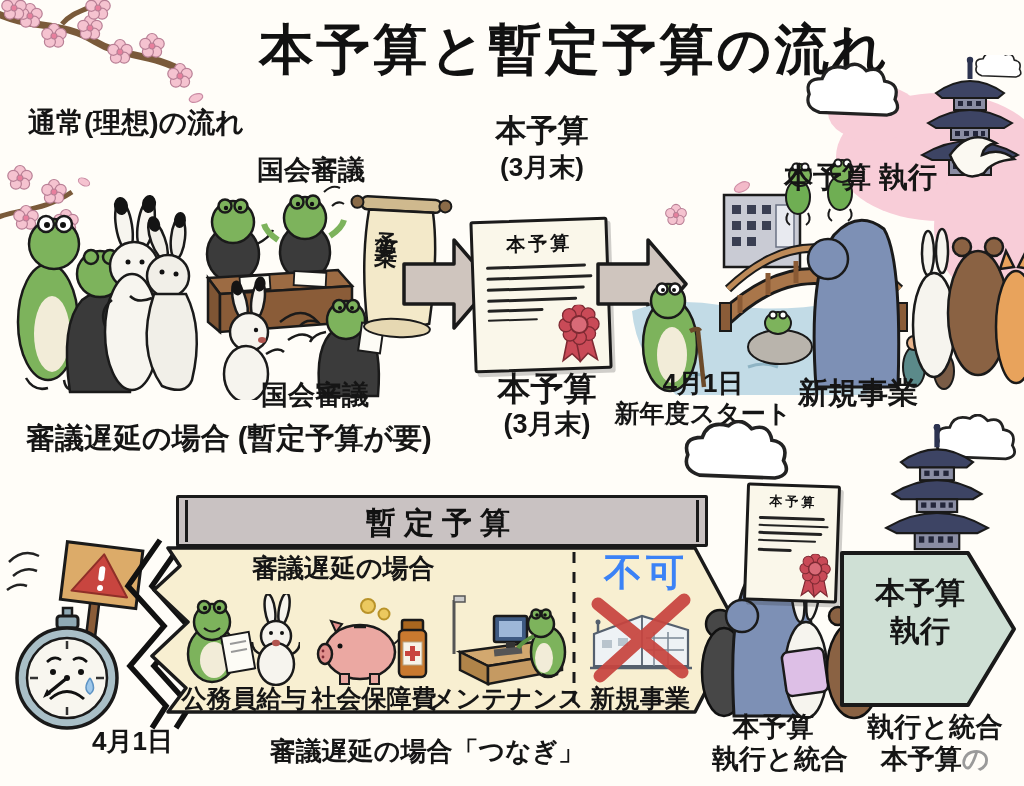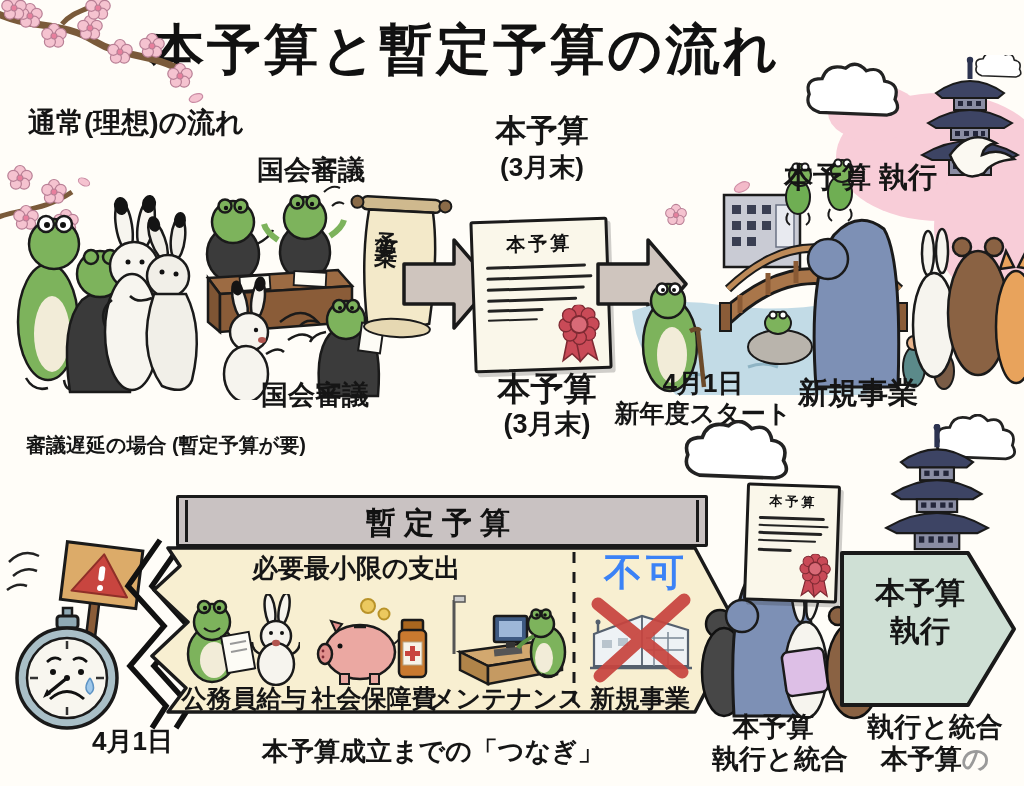--- a/index.html
+++ b/index.html
@@ -5,21 +5,21 @@
   html,body{margin:0;padding:0;background:#e8e8e8;}
   .stage{
     position:relative;width:1024px;height:786px;margin:0 auto;
     background:#fffdf8;overflow:hidden;
     font-family:"Liberation Sans","DejaVu Sans",sans-serif;color:#1a1a1a;
   }
   .abs{position:absolute;}
   .lbl{position:absolute;font-weight:700;color:#151515;line-height:1.18;white-space:nowrap;}
   .c{text-align:center;}
   .title{
-    position:absolute;left:150px;top:14px;width:740px;text-align:left;
+    position:absolute;left:150px;top:14px;width:740px;text-align:right;
     font-family:"Liberation Serif","DejaVu Serif",serif;font-weight:700;
     font-size:54px;letter-spacing:3px;color:#111;
   }
   .banner{
     position:absolute;left:176px;top:495px;width:532px;height:52px;
     background:#c9c2c2;border:3.5px solid #1a1a1a;border-radius:2px;
     box-sizing:border-box;
   }
   .banner::before,.banner::after{
     content:"";position:absolute;top:2px;bottom:2px;width:3px;background:#1a1a1a;
@@ -378,21 +378,21 @@
 
   <div class="lbl" style="left:784px;top:160px;font-size:29px">本予算 執行</div>
 
   <div class="lbl c" style="left:608px;top:368px;width:190px">
     <div style="font-size:26px">4月1日</div>
     <div style="font-size:25px">新年度スタート</div>
   </div>
 
   <div class="lbl" style="left:798px;top:375px;font-size:30px">新規事業</div>
 
-  <div class="lbl" style="left:26px;top:434px;font-size:20px">審議遅延の場合 (暫定予算が要)</div>
+  <div class="lbl" style="left:26px;top:421px;font-size:29px">審議遅延の場合 (暫定予算が要)</div>
 
   <svg class="abs" style="left:682px;top:420px" width="115" height="62" viewBox="0 0 115 62">
       <use href="#cloud" transform="scale(1.45)"></use>
     </svg>
   <svg class="abs" style="left:934px;top:414px" width="92" height="50" viewBox="0 0 92 50">
       <use href="#cloud" transform="scale(1.12)"></use>
     </svg>
 
   <svg class="abs" style="left:5px;top:532px" width="140" height="202" viewBox="0 0 140 202">
     <path d="M4,30 q14,-14 30,-6 M8,44 q12,-10 24,-5 M2,58 q10,-8 20,-4" stroke="#222" stroke-width="2.5" fill="none"></path>
@@ -432,21 +432,21 @@
 
   <div class="banner">
     <div class="txt">暫定予算</div>
   </div>
 
   <svg class="abs" style="left:138px;top:540px" width="610" height="178" viewBox="0 0 610 178">
     <polygon points="30,8 557,8 600,88 557,172 30,172 48,148 14,116 50,82 16,50 42,26" fill="#f8efd1" stroke="#1a1a1a" stroke-width="3.5" stroke-linejoin="round"></polygon>
     <line x1="436" y1="12" x2="436" y2="168" stroke="#1a1a1a" stroke-width="3" stroke-dasharray="11 9"></line>
   </svg>
 
-  <div class="lbl" style="left:252px;top:553px;font-size:26px">必要最小限の支出</div>
+  <div class="lbl" style="left:252px;top:553px;font-size:26px">審議遅延の場合</div>
   <div class="lbl red" style="left:604px;top:550px;font-size:38px;letter-spacing:4px">不可</div>
 
   <svg class="abs" style="left:182px;top:594px" width="118" height="92" viewBox="0 0 118 92">
     <g stroke="#1a1a1a" stroke-width="2.5">
       <ellipse cx="30" cy="60" rx="24" ry="28" fill="#7db35c"></ellipse>
       <ellipse cx="32" cy="66" rx="14" ry="18" fill="#f2ecd8" stroke="none"></ellipse>
       <circle cx="30" cy="28" r="18" fill="#7db35c"></circle>
       <circle cx="22" cy="13" r="6" fill="#7db35c"></circle>
         <circle cx="38" cy="13" r="6" fill="#7db35c"></circle>
       <circle cx="23" cy="14" r="2.2" fill="#111" stroke="none"></circle>
@@ -531,21 +531,21 @@
       <line x1="14" y1="14" x2="98" y2="82"></line>
       <line x1="100" y1="10" x2="16" y2="86"></line>
     </g>
   </svg>
 
   <div class="lbl c" style="left:178px;top:684px;width:132px;font-size:25px">公務員給与</div>
   <div class="lbl c" style="left:308px;top:684px;width:132px;font-size:25px">社会保障費</div>
   <div class="lbl c" style="left:430px;top:684px;width:152px;font-size:25px">メンテナンス</div>
   <div class="lbl c" style="left:584px;top:684px;width:112px;font-size:25px">新規事業</div>
 
-  <div class="lbl c" style="left:262px;top:736px;width:330px;font-size:26px">本予算成立までの「つなぎ」</div>
+  <div class="lbl c" style="left:262px;top:736px;width:330px;font-size:26px">審議遅延の場合「つなぎ」</div>
 
   <svg class="abs" style="left:698px;top:520px" width="205" height="200" viewBox="0 0 205 200">
     <path d="M60,40 q10,-14 20,-16" stroke="#1a1a1a" stroke-width="3" fill="none"></path>
     <circle cx="22" cy="104" r="14" fill="#474747" stroke="#111" stroke-width="2.5"></circle>
     <ellipse cx="26" cy="152" rx="22" ry="44" fill="#474747" stroke="#111" stroke-width="2.5"></ellipse>
     <path d="M36,196 q-6,-110 16,-140 q22,-26 48,-8 q18,26 14,148 Z" fill="#7d90b5" stroke="#1a1a1a" stroke-width="3"></path>
     <circle cx="44" cy="96" r="16" fill="#7d90b5" stroke="#1a1a1a" stroke-width="2.5"></circle>
     <g>
       <ellipse cx="100" cy="78" rx="6" ry="24" fill="#f6f4ee" stroke="#1a1a1a" stroke-width="2.5" transform="rotate(-6 100 78)"></ellipse>
       <ellipse cx="115" cy="76" rx="6" ry="24" fill="#f6f4ee" stroke="#1a1a1a" stroke-width="2.5" transform="rotate(8 115 76)"></ellipse>

